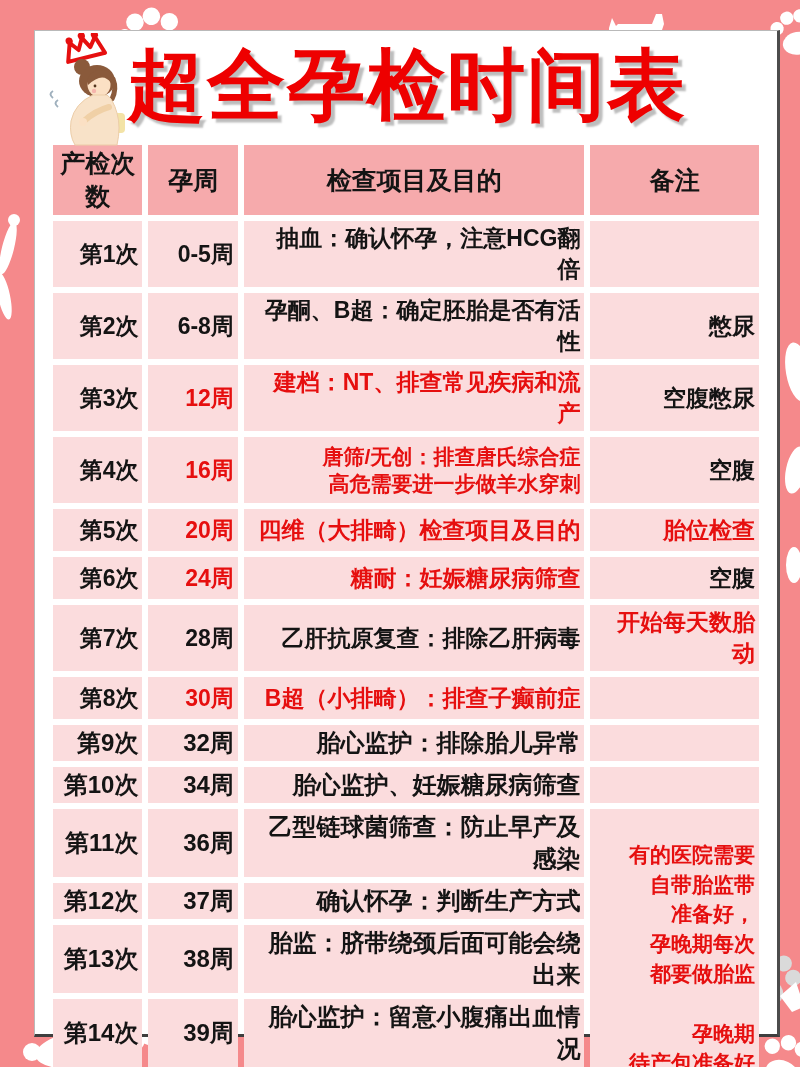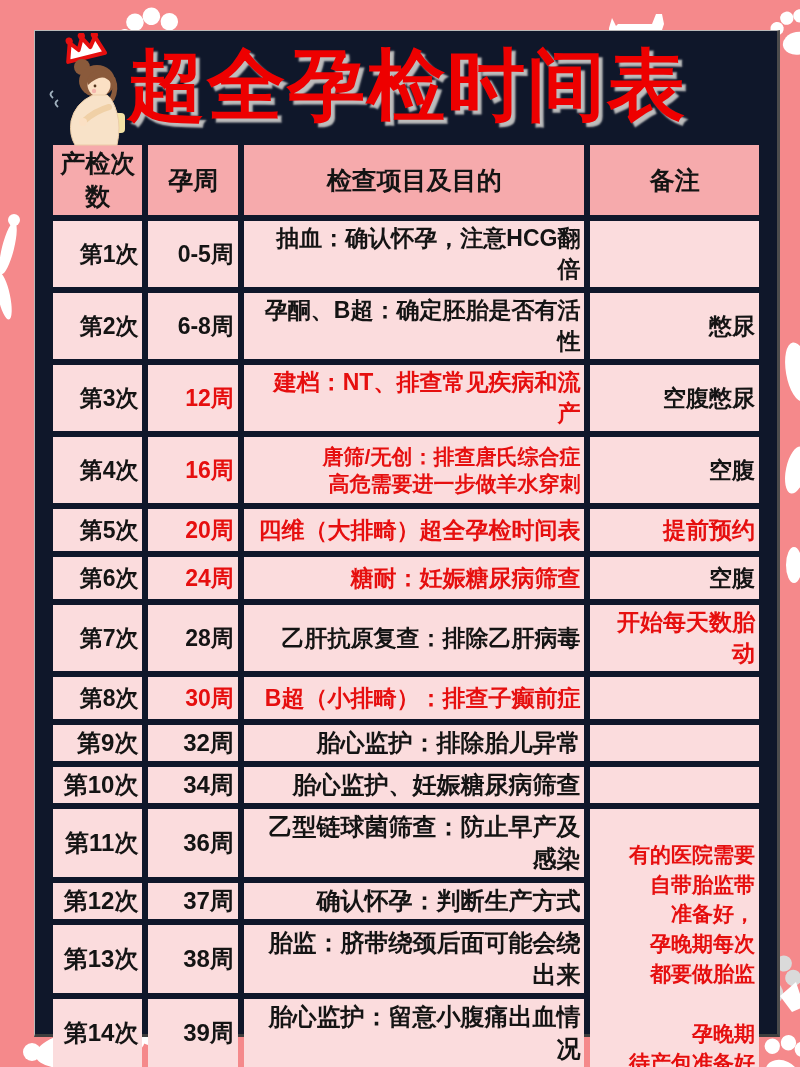--- a/index.html
+++ b/index.html
@@ -4,21 +4,21 @@
 <style>
   html,body{margin:0;padding:0;}
   body{
     width:800px;height:1067px;position:relative;overflow:hidden;
     background:#F5898B;
     font-family:"Liberation Sans","DejaVu Sans",sans-serif;
   }
   .decor-svg{position:absolute;left:0;top:0;z-index:0;}
   .card{
     position:absolute;left:34px;top:30px;width:746px;height:1007px;
-    background:#0f172a;box-sizing:border-box;
+    background:#ffffff;box-sizing:border-box;
     border:1px solid #b9b9b9;border-right:3px solid #4c4c4c;border-bottom:3px solid #3e3e3e;
     z-index:1;padding:2px 6px 0 6px;
   }
   .title-row{position:relative;height:102px;}
   .illustration{position:absolute;left:6px;top:0px;width:96px;height:114px;z-index:3;}
   .page-title{
     margin:0 0 0 86px;font-size:78px;font-weight:bold;line-height:104px;
     color:#EE0000;letter-spacing:2px;white-space:nowrap;
     text-shadow:4px 4px 2px #bdbdbd;
   }
@@ -157,22 +157,22 @@
     <tr class="tall">
       <td>第4次</td>
       <td class="red">16周</td>
       <td class="c-item red two-line">唐筛/无创：排查唐氏综合症
 高危需要进一步做羊水穿刺</td>
       <td>空腹</td>
     </tr>
     <tr>
       <td>第5次</td>
       <td class="red">20周</td>
-      <td class="c-item red">四维（大排畸）超全孕检时间表</td>
-      <td class="red">提前预约</td>
+      <td class="c-item red">四维（大排畸）检查项目及目的</td>
+      <td class="red">胎位检查</td>
     </tr>
     <tr>
       <td>第6次</td>
       <td class="red">24周</td>
       <td class="c-item red">糖耐：妊娠糖尿病筛查</td>
       <td>空腹</td>
     </tr>
     <tr>
       <td>第7次</td>
       <td>28周</td>

